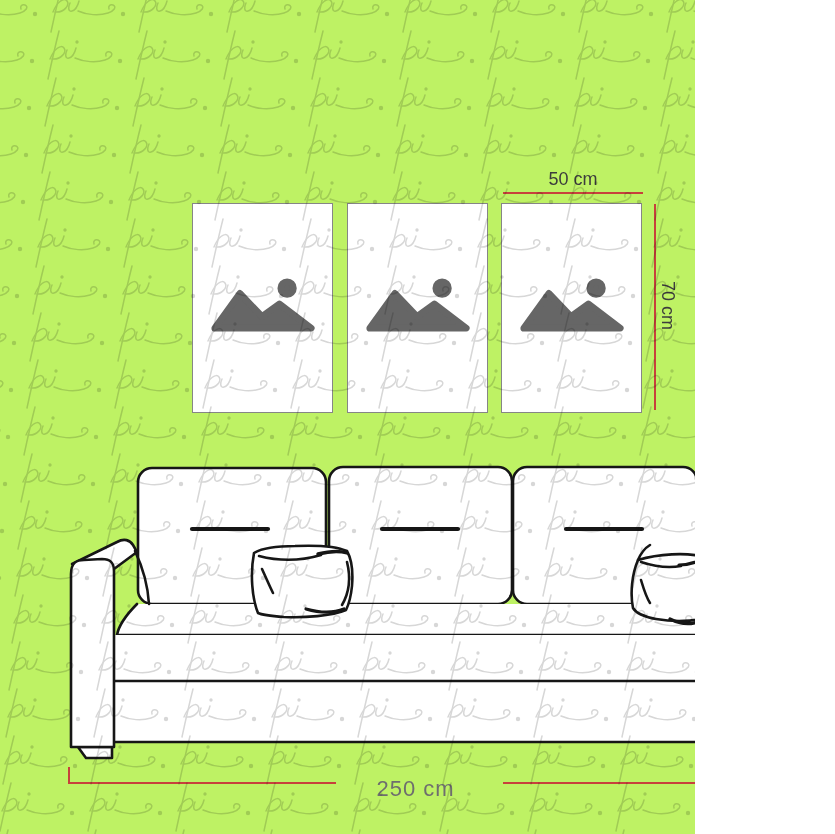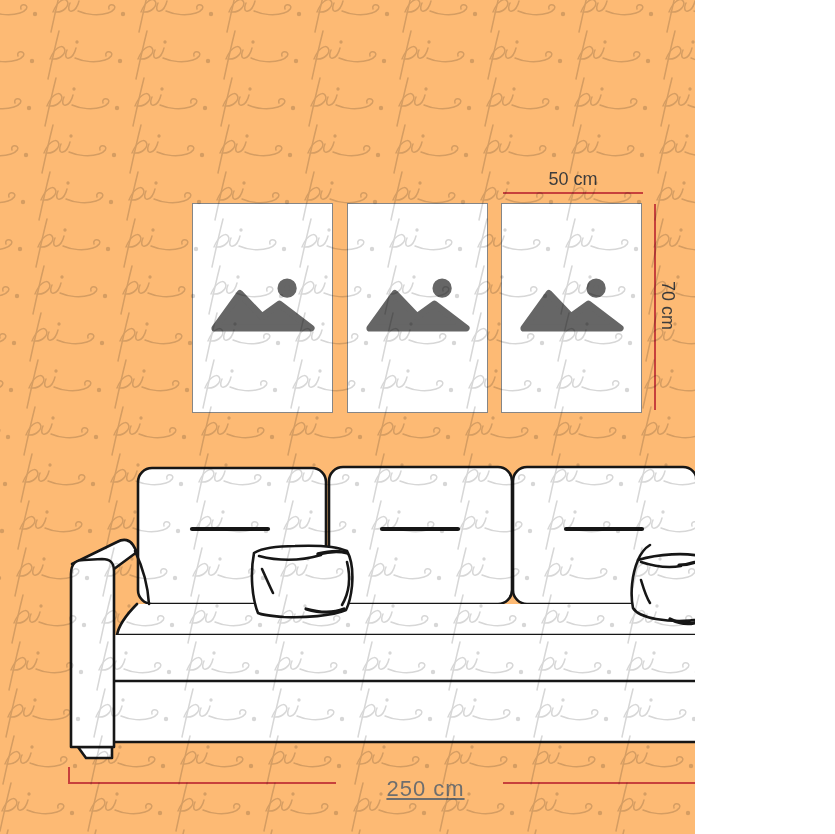--- a/index.html
+++ b/index.html
@@ -1,19 +1,19 @@
 <!DOCTYPE html>
 <html style="--dim-red: #c7413c;"><head>
 <meta charset="utf-8">
 <style>
   html,body{margin:0;padding:0;background:#ffffff;}
   .stage{
     position:relative;
     width:695px;height:834px;
-    background:#fdba74;
+    background:#bef264;
     overflow:hidden;
     font-family:"Liberation Sans", sans-serif;
   }
   
   .watermark{
     position:absolute;inset:0;width:835px;height:834px;
     z-index:50;pointer-events:none;
     mix-blend-mode:multiply;
   }
   
@@ -45,23 +45,23 @@
   .dim-top-label{
     left:503px;top:169px;width:140px;
     text-align:center;font-size:18px;line-height:20px;
   }
   .dim-right-label{
     left:658px;top:281px;height:70px;
     writing-mode:vertical-rl;
     font-size:18px;line-height:20px;
   }
   .dim-bottom-label{
-    left:348px;top:776px;width:155px;
+    left:338px;top:776px;width:155px;
     text-align:center;font-size:22px;line-height:26px;
-    letter-spacing:1px;color:#6e6e6e;text-decoration:underline;
+    letter-spacing:1px;color:#6e6e6e;
   }
   
   .sofa{position:absolute;inset:0;width:835px;height:834px;z-index:4;}
 </style>
 </head>
 <body>
 
 <div class="stage">
 
   <div class="frame frame-1">

